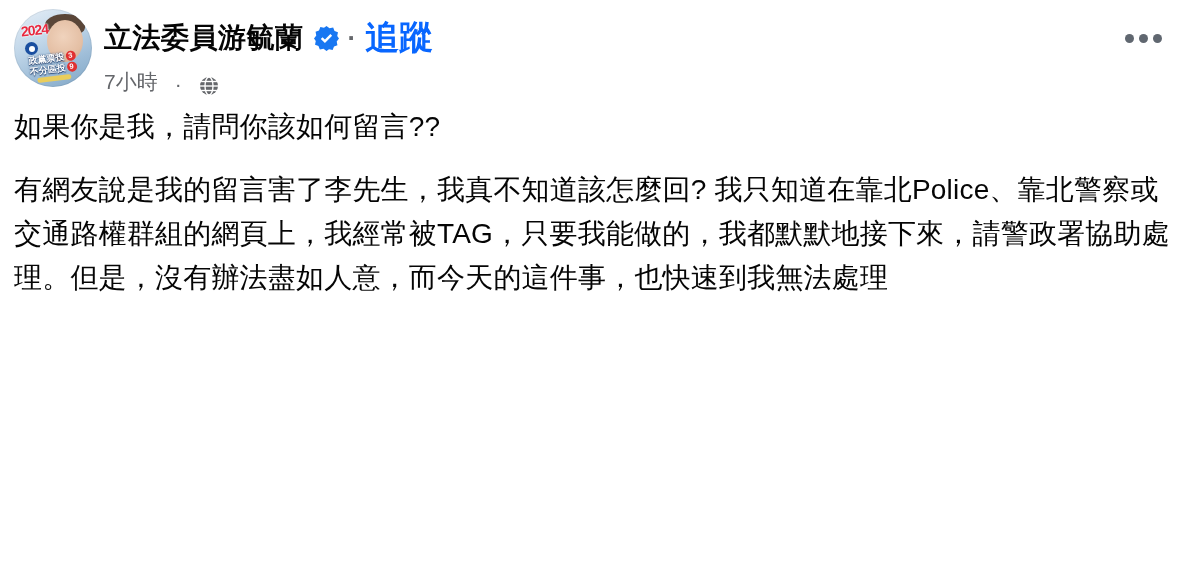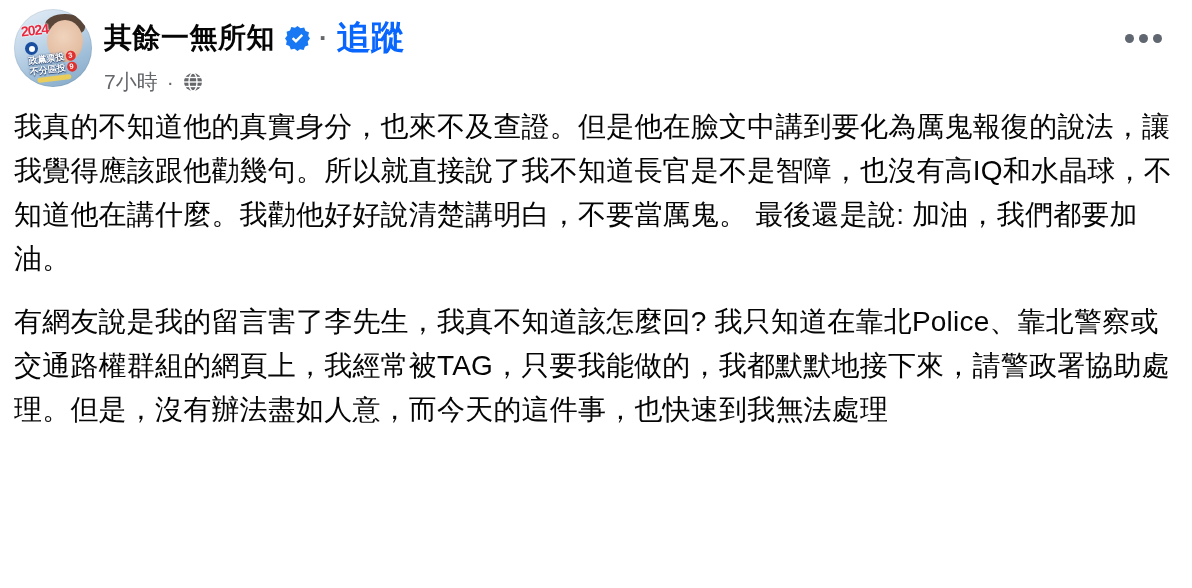--- a/index.html
+++ b/index.html
@@ -54,21 +54,21 @@
     width:34px; height:5px; margin:2px auto 0; border-radius:3px;
     background:#f3cf4e; opacity:.9;
   }
 
   .header-text { margin-left:12px; padding-top:6px; }
   .name-row { display:flex; align-items:center; gap:8px; }
   .author { font-size:28px; font-weight:bold; color:#050505; letter-spacing:.5px; cursor:pointer; }
   .verified { width:25px; height:25px; display:inline-block; margin-left:2px; }
   .name-sep { color:#65676B; font-size:26px; font-weight:bold; margin:0 1px; }
   .follow { font-size:34px; font-weight:bold; color:#0866FF; cursor:pointer; text-decoration:none; }
-  .meta-row { display:flex; align-items:center; gap:9px; margin-top:7px; }
+  .meta-row { display:flex; align-items:flex-end; gap:17px; margin-top:7px; }
   .time { font-size:21px; color:#65676B; cursor:pointer; }
   .meta-sep { font-size:21px; color:#65676B; }
   .globe { width:20px; height:20px; display:inline-block; }
 
   .more-btn {
     position:absolute; right:22px; top:26px; display:flex; gap:5px; padding:8px; cursor:pointer;
     border-radius:50%;
   }
   .more-btn .dot { width:9px; height:9px; border-radius:50%; background:#606770; }
 
@@ -95,21 +95,21 @@
         </span>
       <div class="slogan">
         <div class="ln"><span>政黨票投</span><span class="num">3</span></div>
         <div class="ln"><span>不分區投</span><span class="num">9</span></div>
         <div class="bar"></div>
       </div>
     </div>
 
     <div class="header-text">
       <div class="name-row">
-        <span class="author">其餘一無所知</span>
+        <span class="author">立法委員游毓蘭</span>
         <span class="verified">
           <svg viewBox="0 0 24 24" width="25" height="25">
             <path d="M12 0l2.9 2.2 3.5-.7 1.3 3.3 3.3 1.3-.7 3.5L24 12l-2.2 2.9.7 3.5-3.3 1.3-1.3 3.3-3.5-.7L12 24l-2.9-2.2-3.5.7-1.3-3.3-3.3-1.3.7-3.5L0 12l2.2-2.9-.7-3.5 3.3-1.3L6.1 1l3.5.7z" fill="#1877F2"></path>
             <path d="M10.5 16.4l-4-3.9 1.7-1.7 2.3 2.2 5.2-5.3 1.7 1.7z" fill="#ffffff"></path>
           </svg>
         </span>
         <span class="name-sep">·</span>
         <a class="follow">追蹤</a>
       </div>
       <div class="meta-row">
@@ -128,18 +128,18 @@
     </div>
 
     <div class="more-btn">
       <span class="dot"></span>
       <span class="dot"></span>
       <span class="dot"></span>
     </div>
   </div>
 
   <div class="post-body">
-    <p>我真的不知道他的真實身分，也來不及查證。但是他在臉文中講到要化為厲鬼報復的說法，讓我覺得應該跟他勸幾句。所以就直接說了我不知道長官是不是智障，也沒有高IQ和水晶球，不知道他在講什麼。我勸他好好說清楚講明白，不要當厲鬼。 最後還是說: 加油，我們都要加油。</p>
+    <p>如果你是我，請問你該如何留言??</p>
     <p>有網友說是我的留言害了李先生，我真不知道該怎麼回? 我只知道在靠北Police、靠北警察或交通路權群組的網頁上，我經常被TAG，只要我能做的，我都默默地接下來，請警政署協助處理。但是，沒有辦法盡如人意，而今天的這件事，也快速到我無法處理</p>
 
   </div>
 
 </div>
 
 </body></html>

